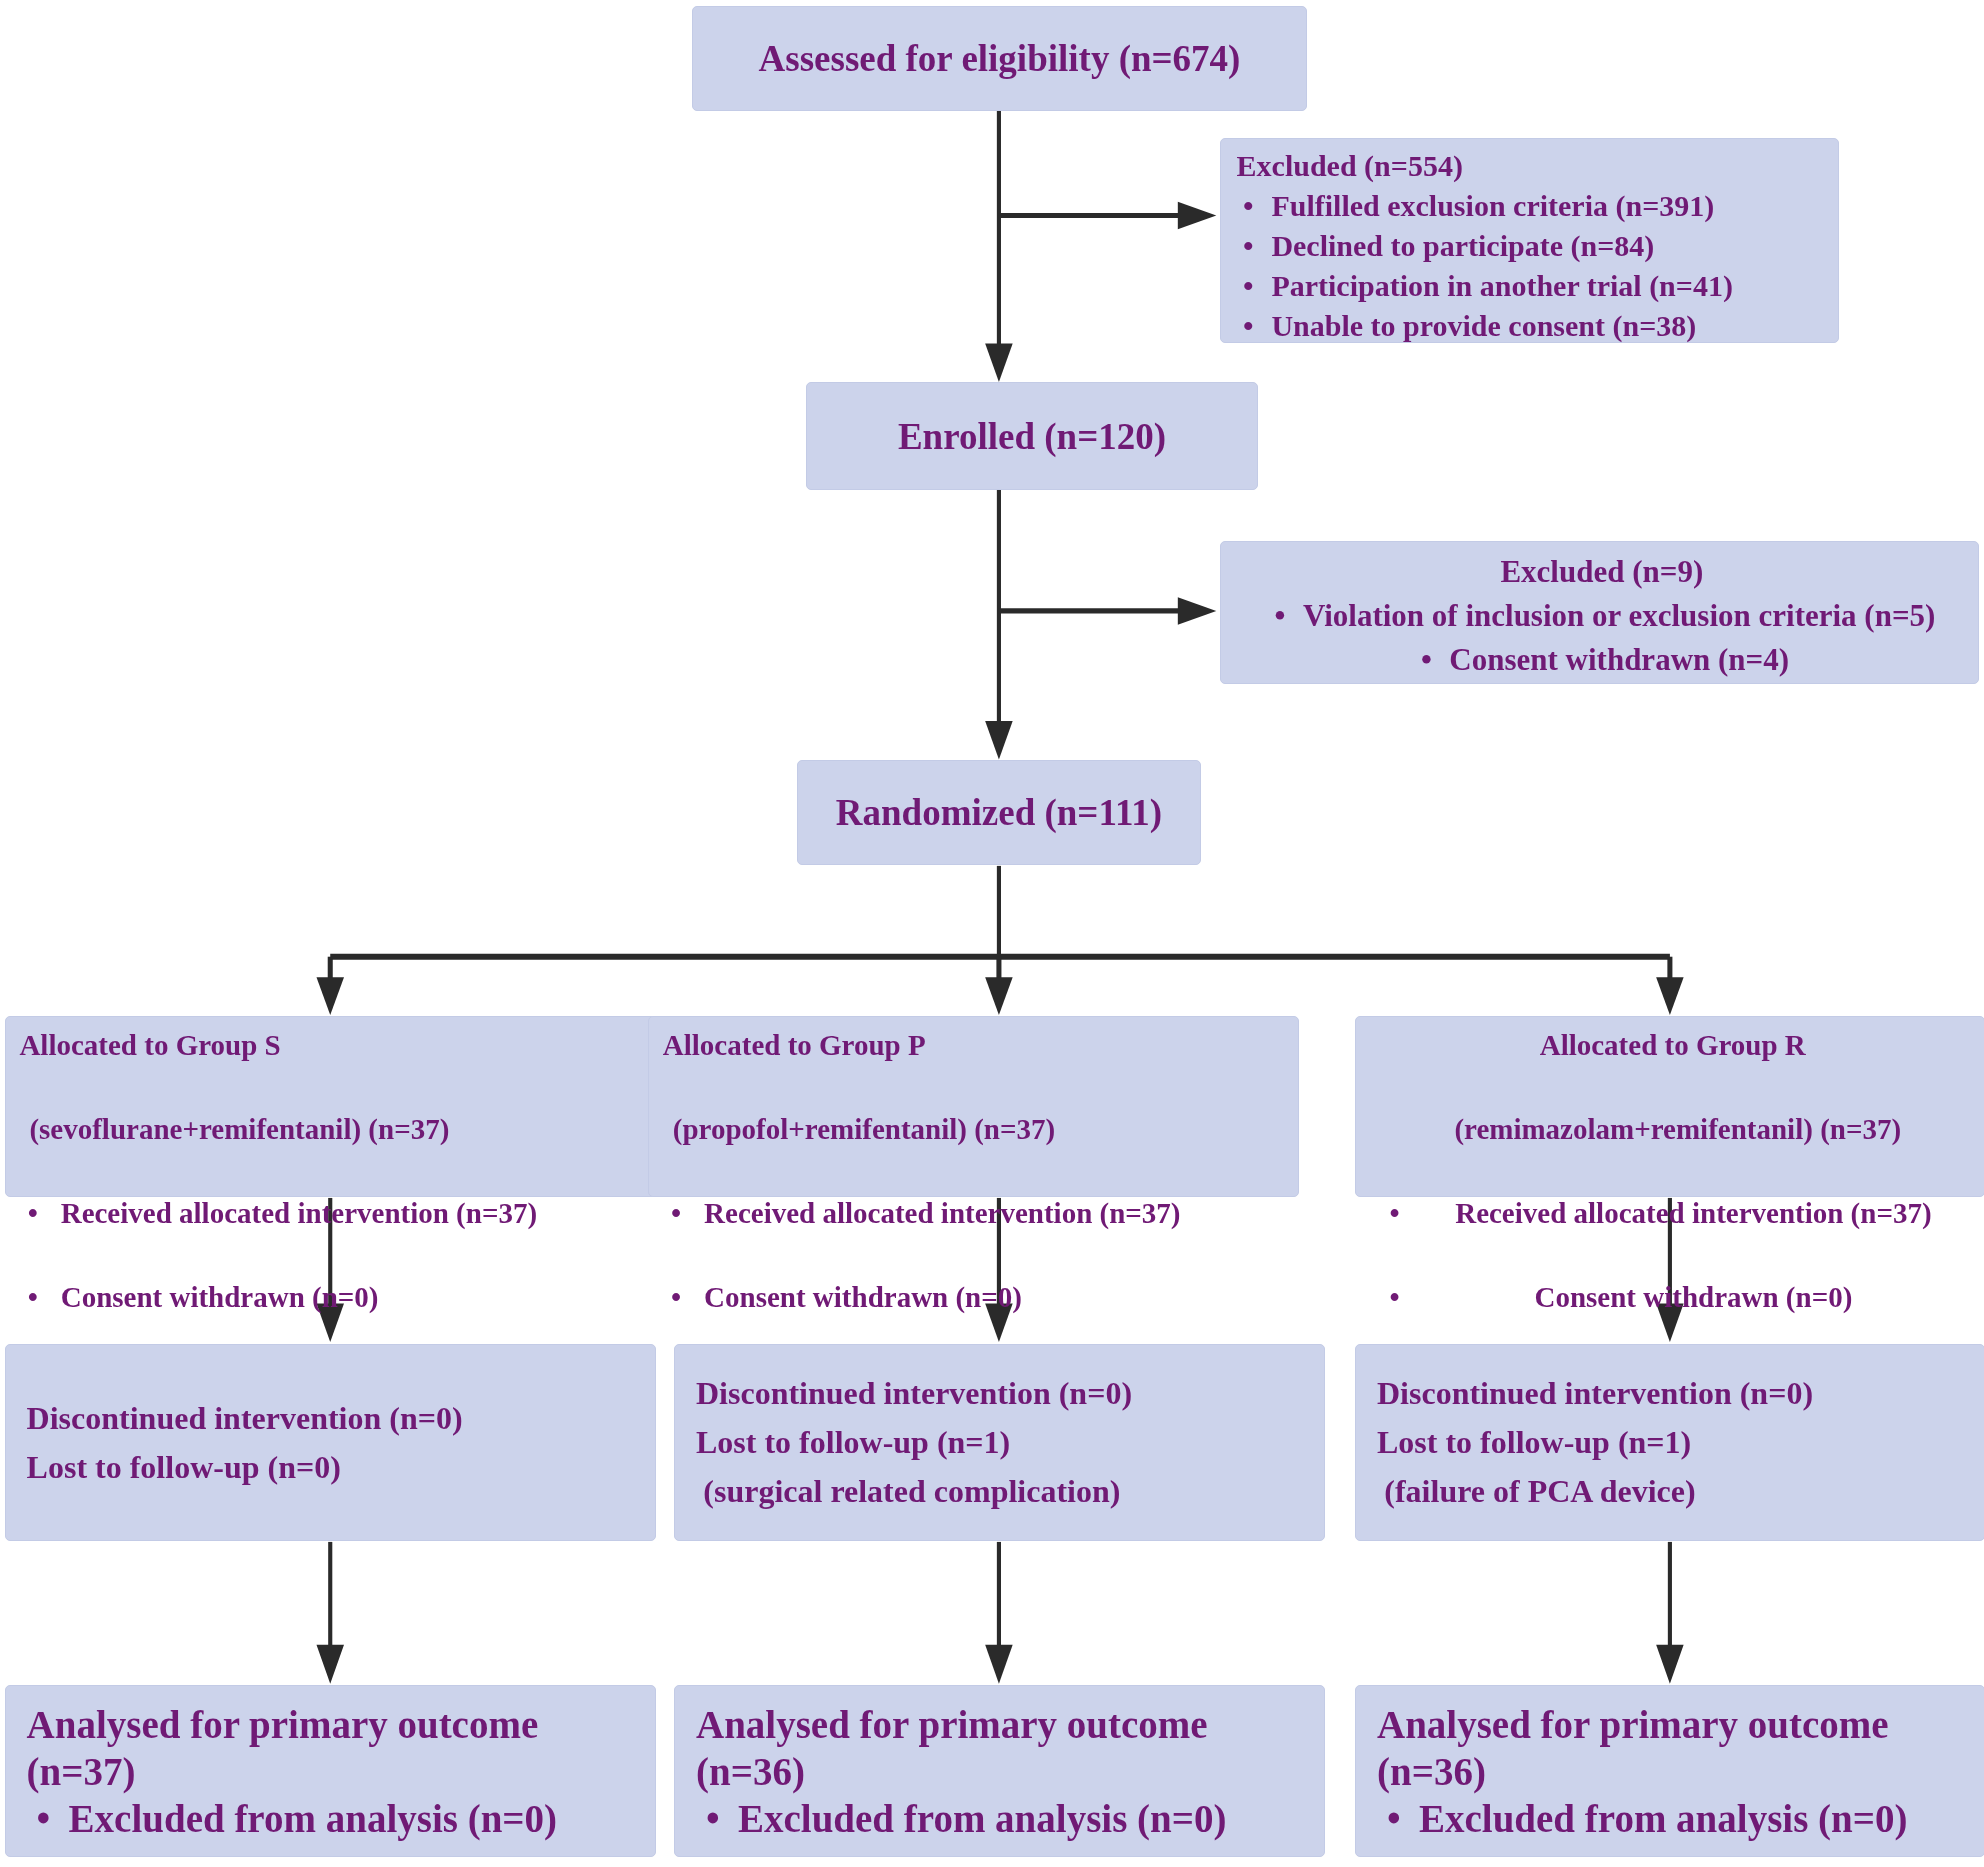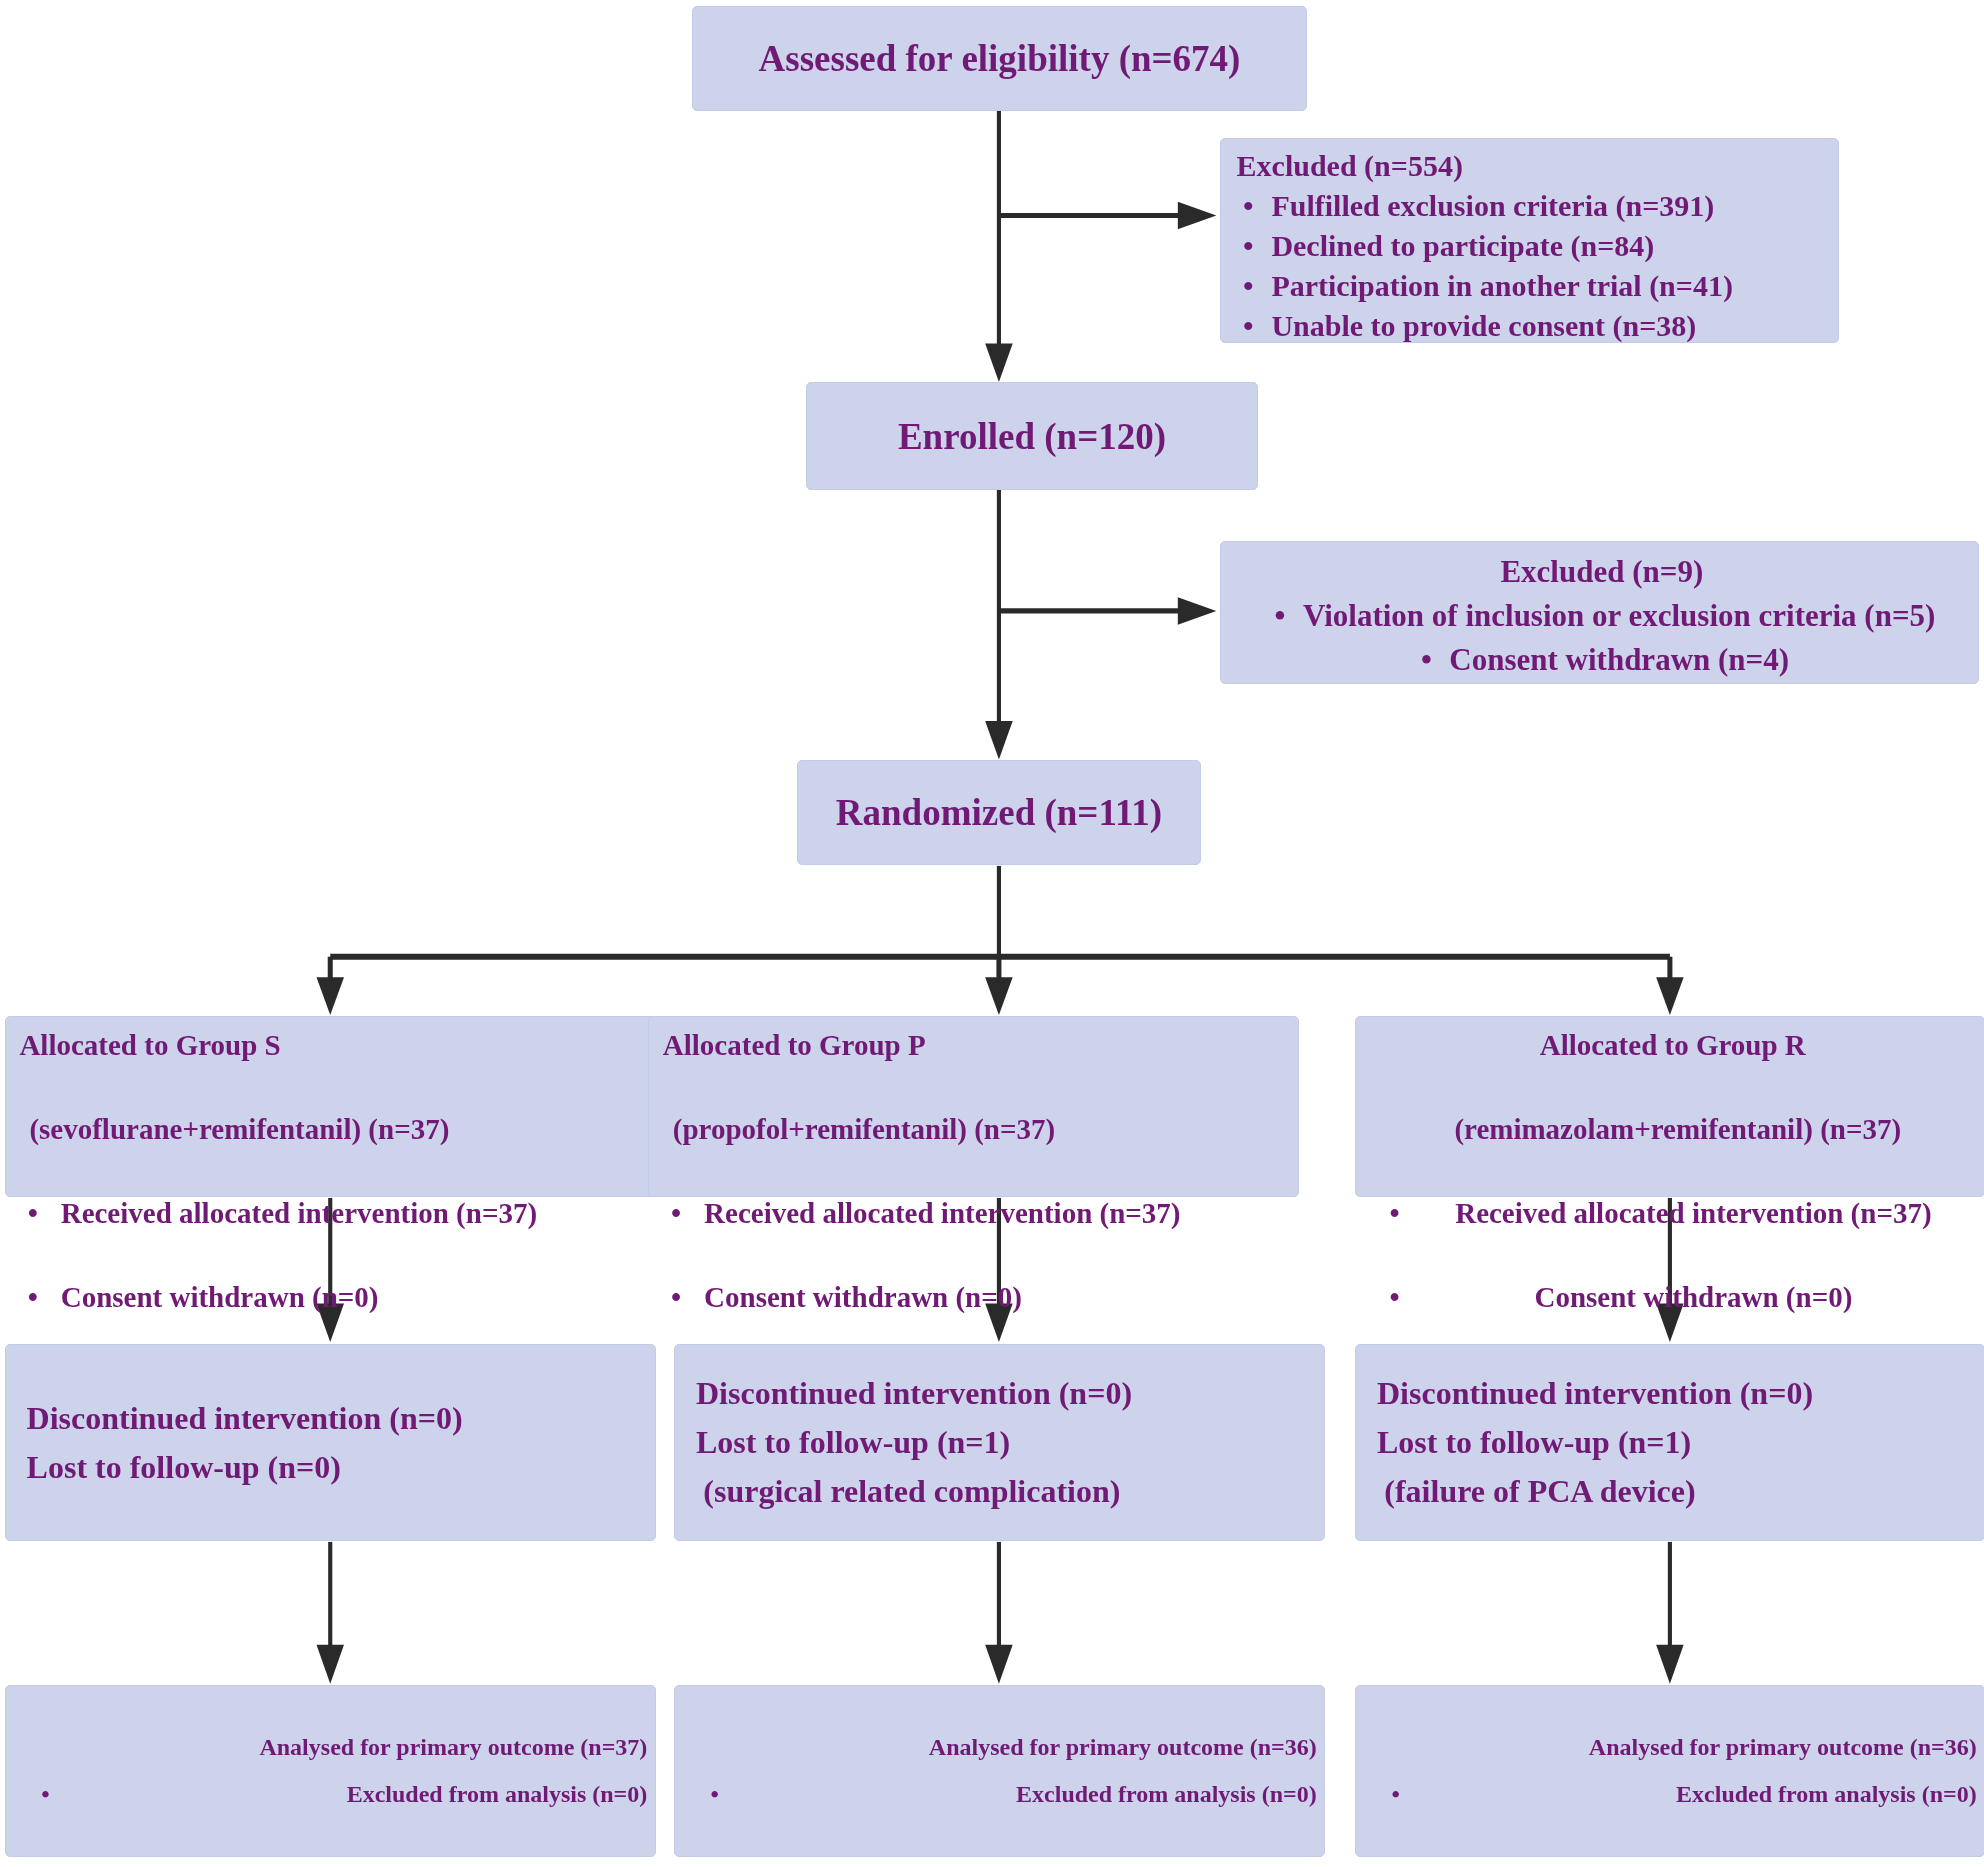--- a/index.html
+++ b/index.html
@@ -19,21 +19,21 @@
     color:#701a75;font-weight:700;
     font-family:"Liberation Serif","DejaVu Serif",serif;
   }
   .center{display:flex;align-items:center;justify-content:center;font-size:37px;text-align:center;}
   .pad{display:flex;flex-direction:column;font-family:Liberation Serif, serif;}
   .vcenter{justify-content:center;}
   .excl1{font-size:30px;line-height:40px;padding:7.3px 11px 0 15.6px;}
   .excl2{font-size:31px;line-height:44px;padding:8.3px 11px 0 15.6px;align-items:center;}
   .alloc{font-size:29px;line-height:44px;padding:5.5px 8.3px 0 13.8px;gap:40px;}
   .disc{font-size:32px;line-height:49px;padding-left:21px;padding-right:7.3px;}
-  .ana{font-size:24px;line-height:47px;padding-left:2px;padding-right:7.3px;text-align:right;}
+  .ana{font-size:39px;line-height:47px;padding-left:21px;padding-right:7.3px;}
   .bullet{display:flex;align-items:flex-start;}
   .dot{flex:0 0 28.4px;padding-left:6.4px;}
   .alloc .dot{flex:0 0 33px;padding-left:8.3px;}
   .ana .dot{flex:0 0 32px;padding-left:10px;}
   .btxt{flex:1;}
   .indent{padding-left:10px;}
   .disc .line:nth-child(3){padding-left:7.3px;}
 </style>
 </head>
 <body>

